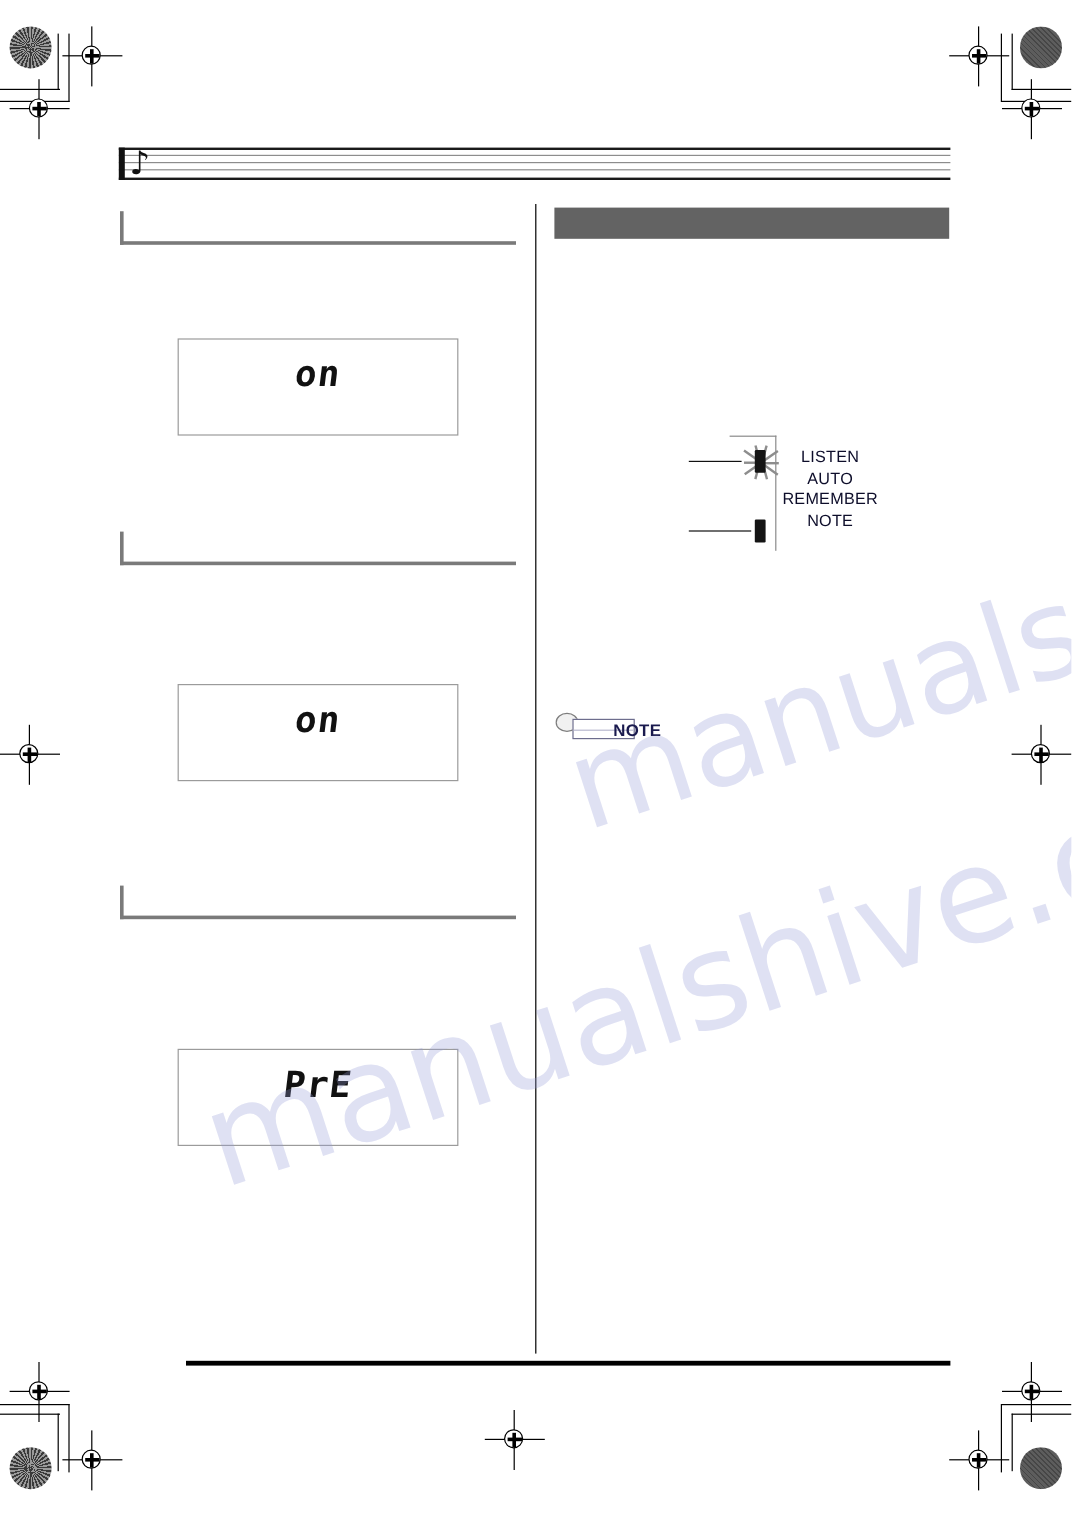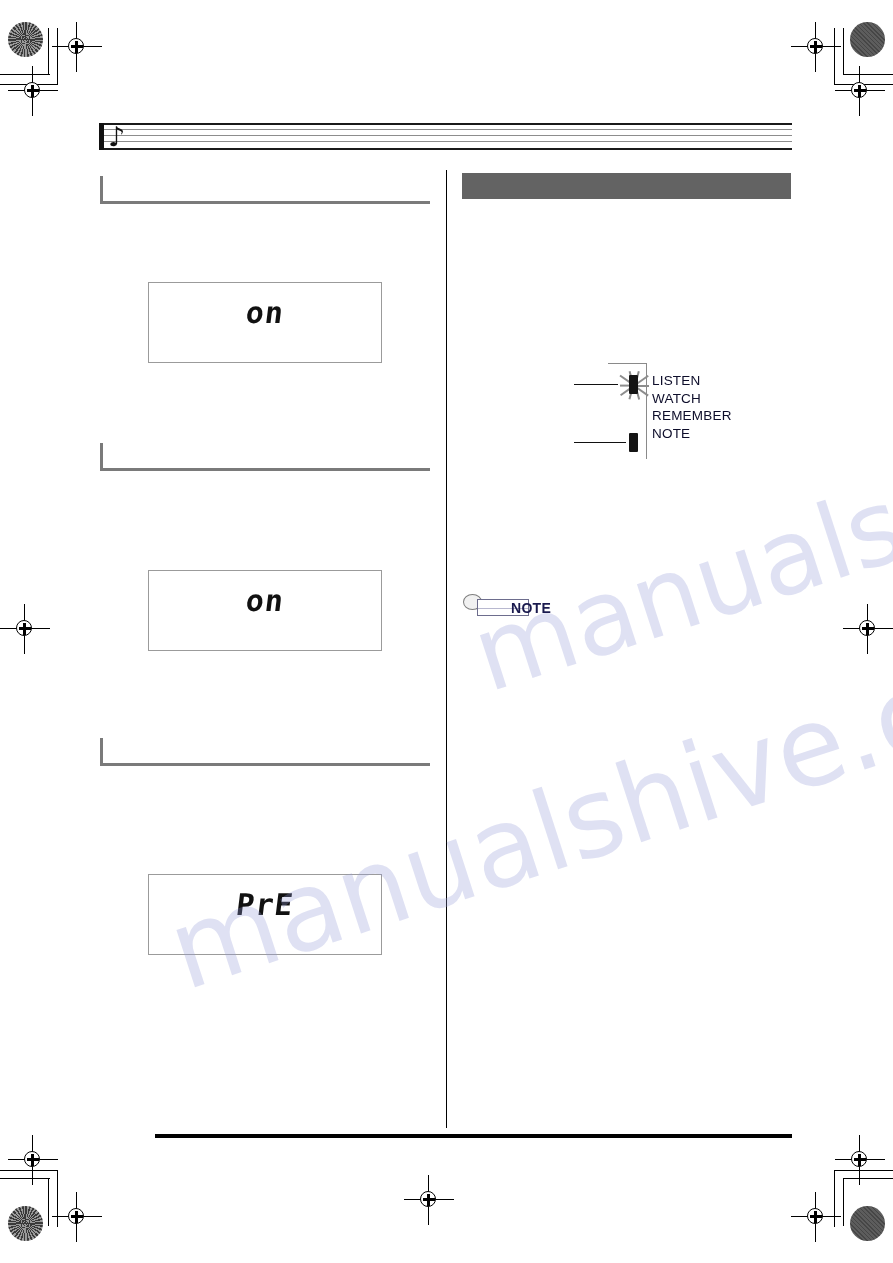--- a/index.html
+++ b/index.html
@@ -196,20 +196,21 @@
     transform: skewX(-7deg);
   }
 
   
   .led-fig {
     position: absolute;
     left: 600px;
     top: 363px;
     width: 160px;
     height: 96px;
+    text-align: center;
   }
   .led-fig .panel-edge {
     position: absolute;
     left: 46px; top: 0;
     width: 1.2px; height: 96px;
     background: #8a8a8a;
   }
   .led-fig .panel-top {
     position: absolute;
     left: 8px; top: 0;
@@ -369,21 +370,21 @@
       <div class="ray" style="left:36px; top:23px; width:13px; height:1.6px; transform:rotate(75deg);"></div>
 
       <div class="led listen"></div>
       <div class="led auto"></div>
 
       <div class="leader" style="left:-26px; top:21px; width:44px;"></div>
       <div class="leader" style="left:-26px; top:79px; width:52px;"></div>
 
       <div class="labels">
         <div>LISTEN</div>
-        <div>WATCH</div>
+        <div>AUTO</div>
         <div>REMEMBER</div>
         <div>NOTE</div>
       </div>
     </div>
 
     <div class="note-callout">
       <div class="tail"></div>
       <div class="bubble"></div>
       <div class="box">
         <div class="inner"></div>

